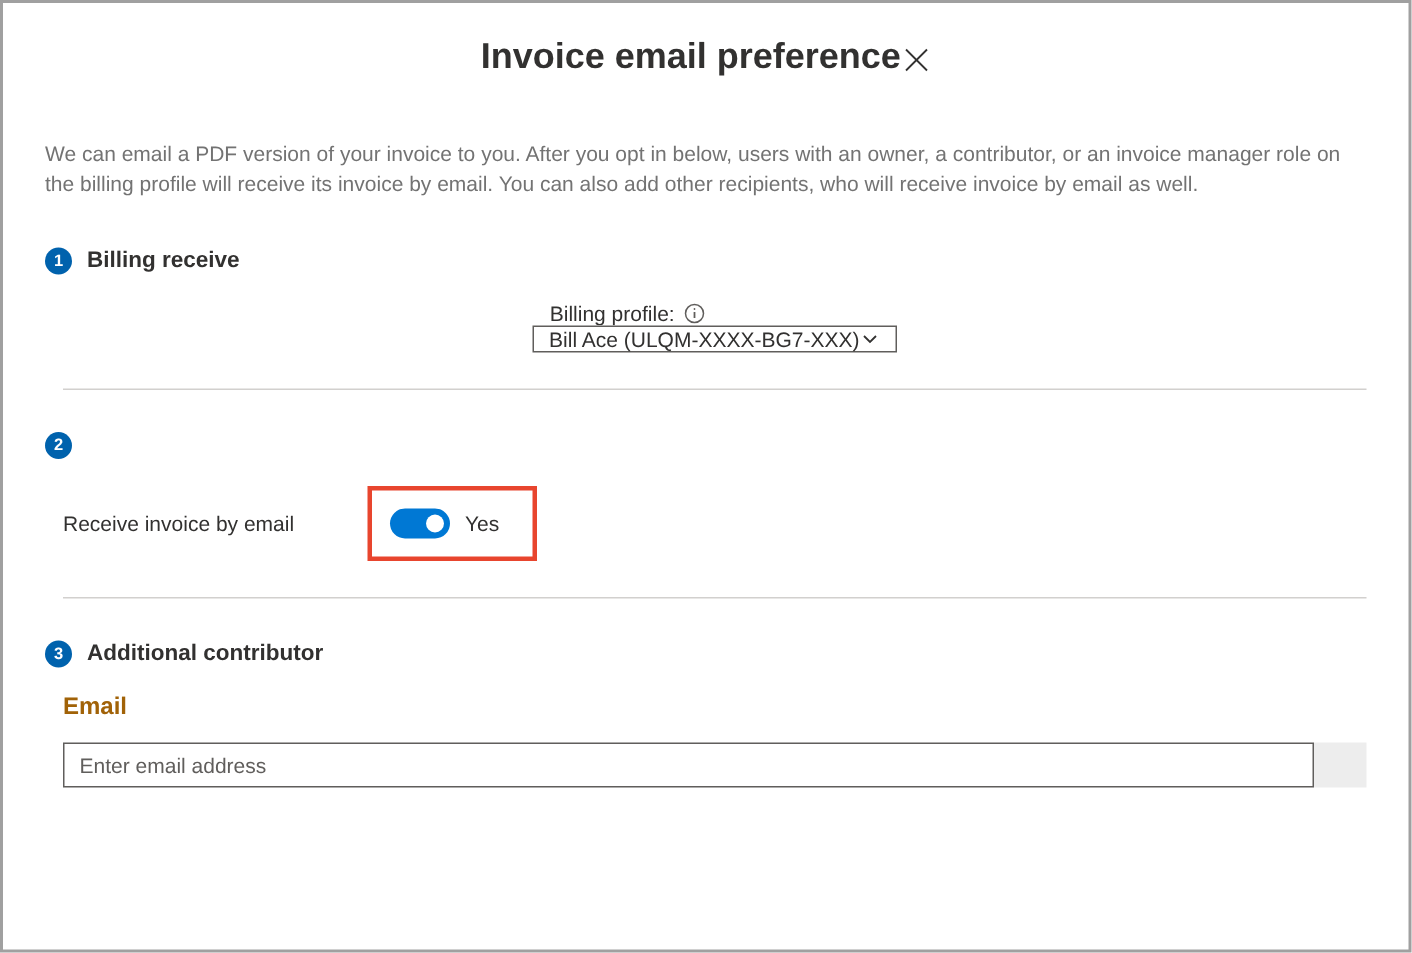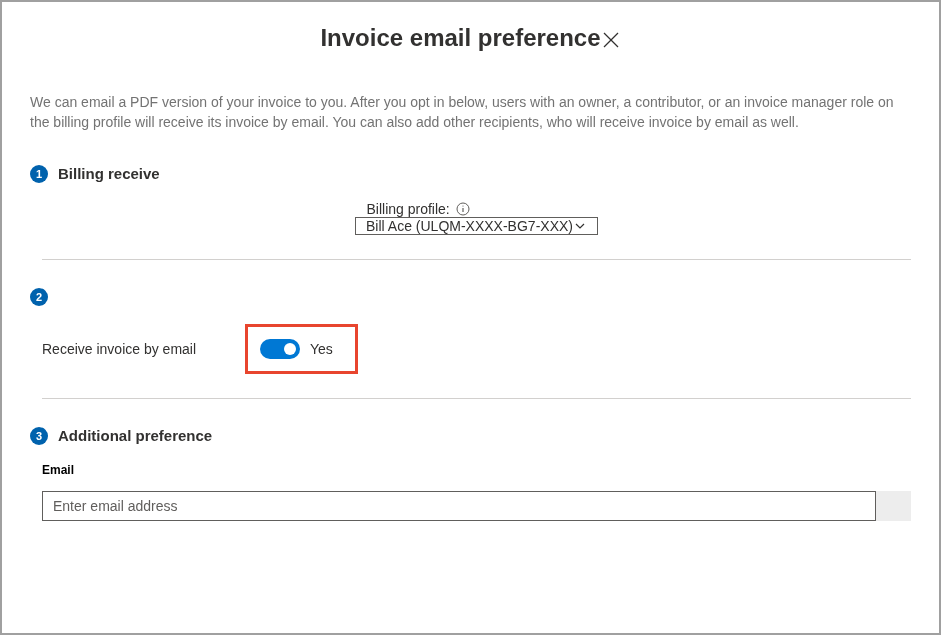--- a/index.html
+++ b/index.html
@@ -147,23 +147,23 @@
       right: 4px;
     }
     .toggle-label {
       font-size: 14px;
       color: #323130;
     }
     .email-section {
       margin-left: 12px;
     }
     .email-heading {
-      font-size: 12px;
-      font-weight: 600;
-      color: #000000;
+      font-size: 16px;
+      font-weight: 600;
+      color: #a16207;
       margin-bottom: 14px;
     }
     .email-row {
       display: flex;
       background: #ededed;
       padding-right: 35px;
     }
     .email-input {
       flex: 1;
       height: 30px;
@@ -244,21 +244,21 @@
         </div>
         <span class="toggle-label">Yes</span>
       </div>
     </div>
     <hr class="divider">
   </div>
 
   <div class="section">
     <div class="section-heading">
       <span class="step-badge">3</span>
-      <span>Additional preference</span>
+      <span>Additional contributor</span>
     </div>
     <div class="email-section">
       <div class="email-heading">Email</div>
       <div class="email-row">
         <input class="email-input" type="text" placeholder="Enter email address" style="">
       </div>
     </div>
   </div>
 </div>
 

